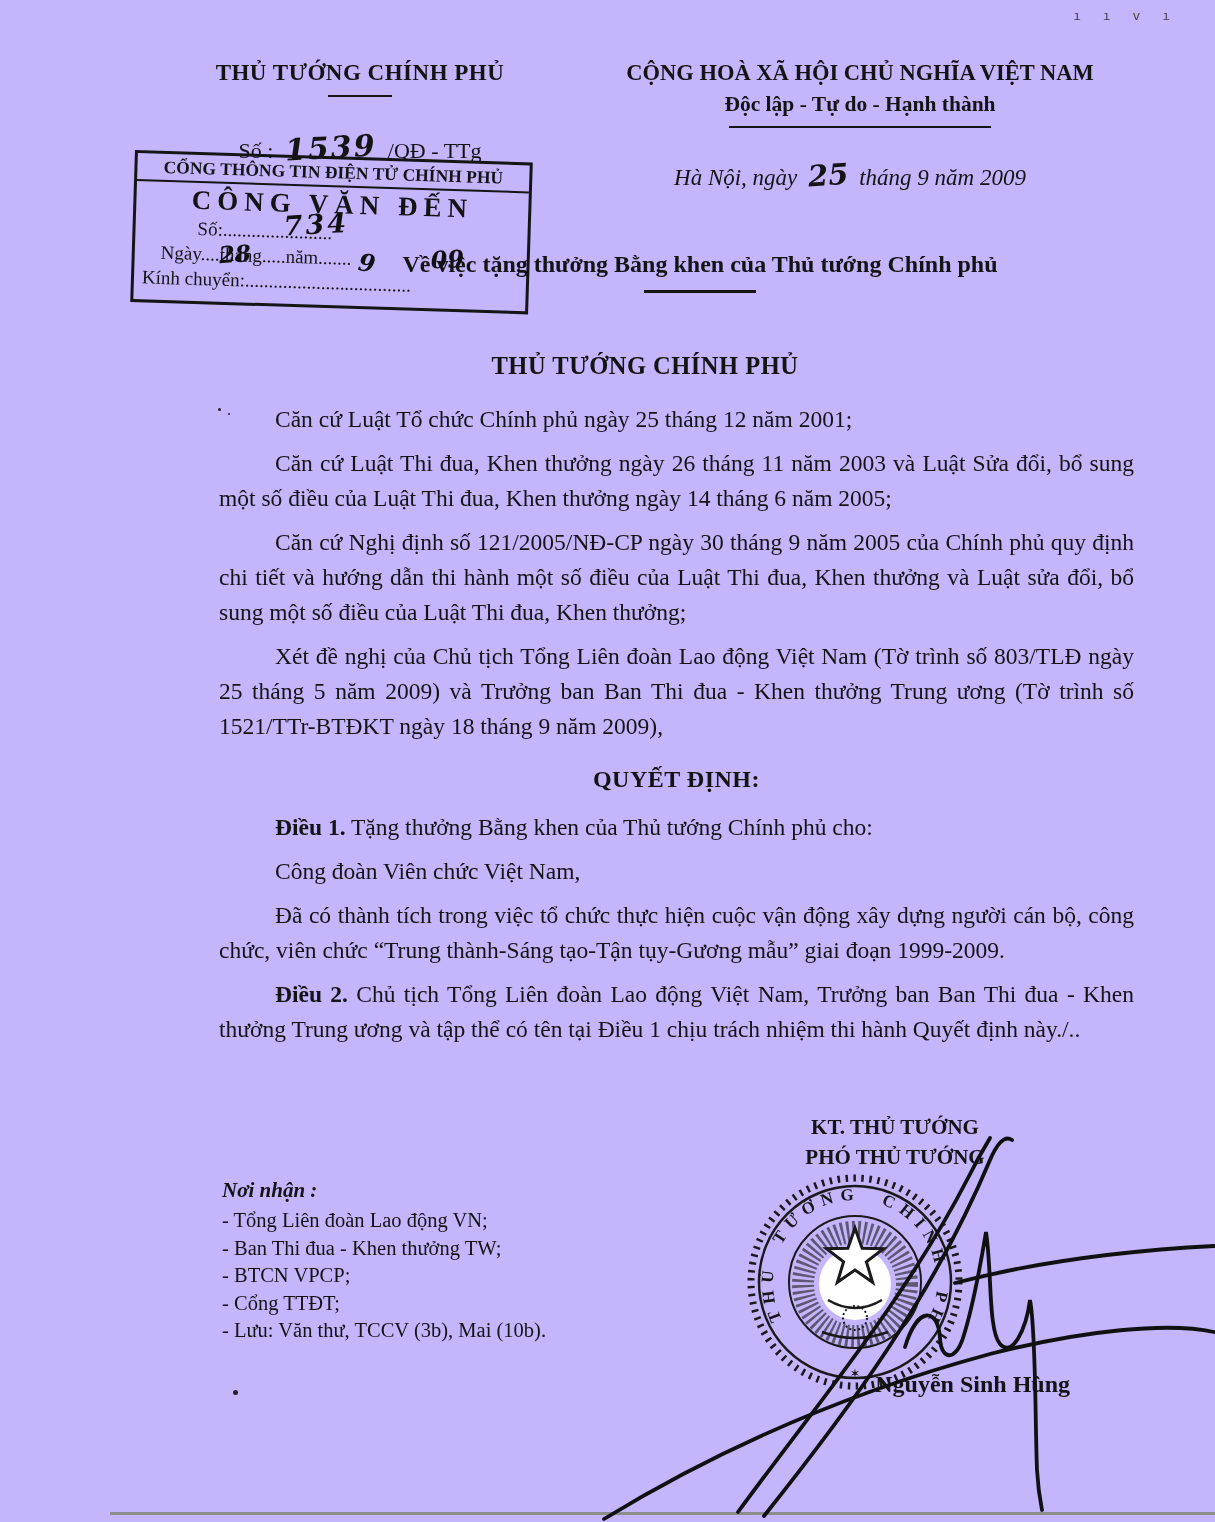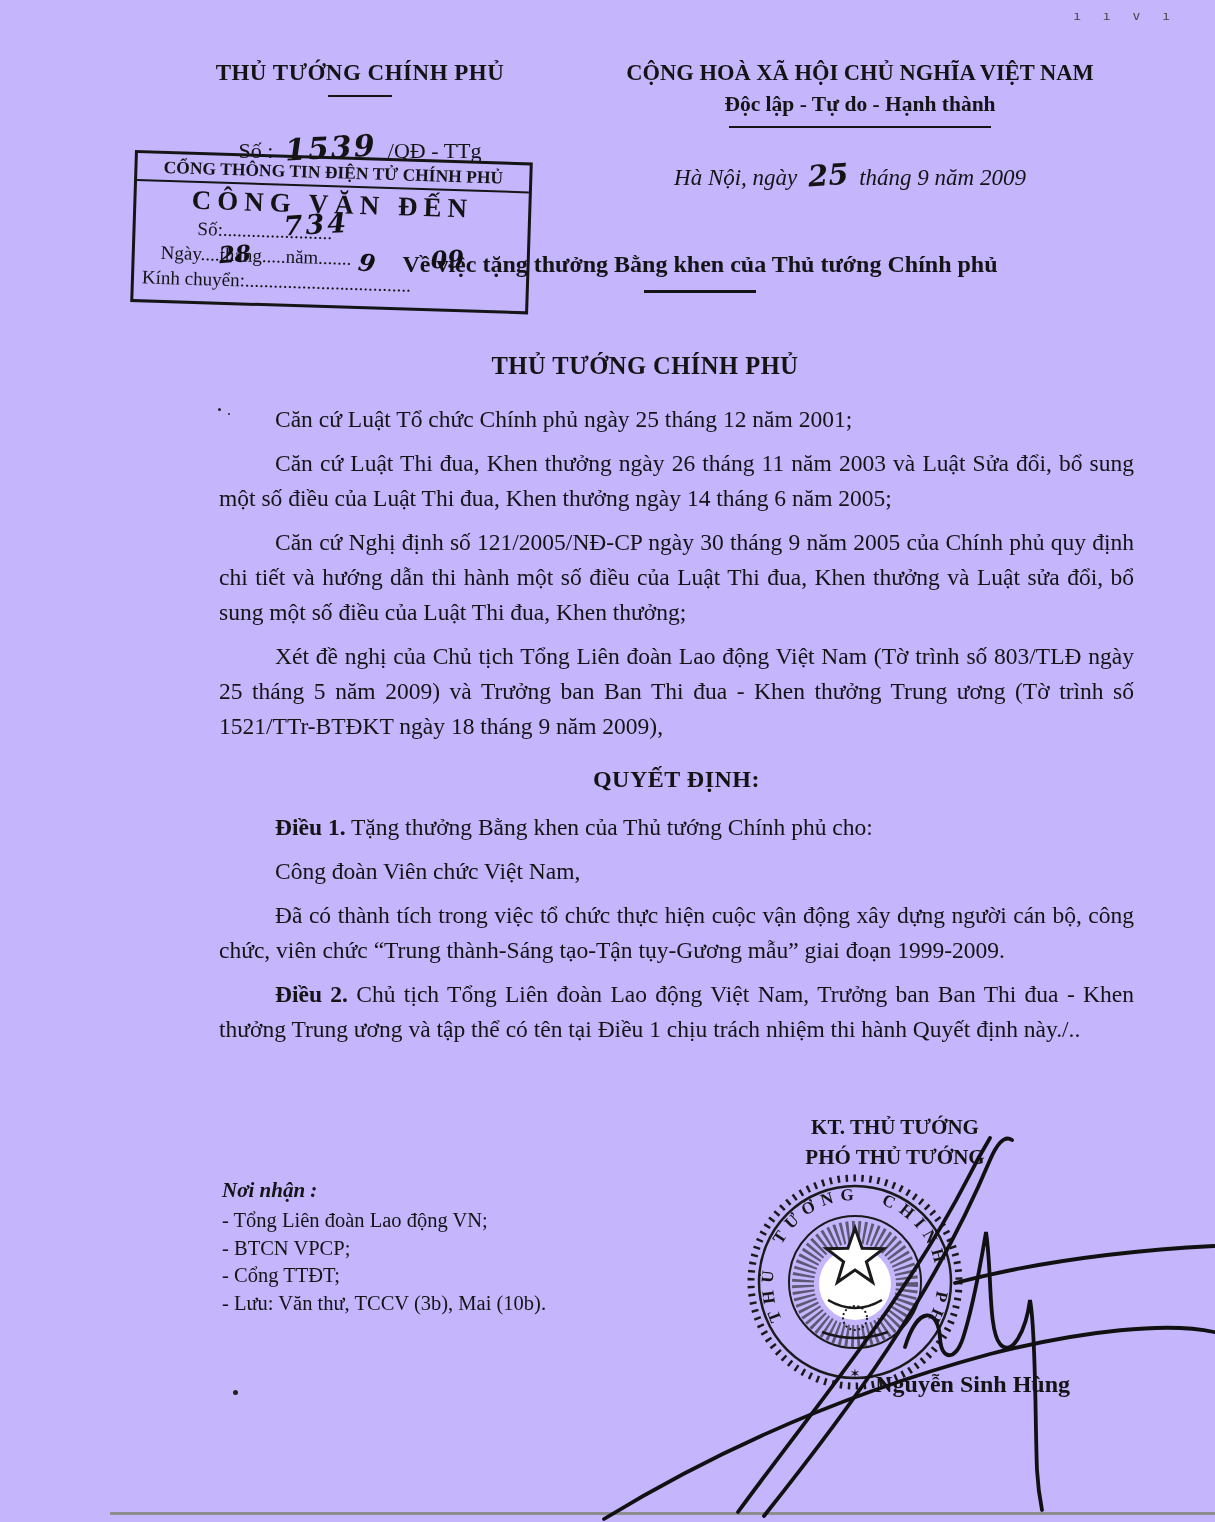--- a/index.html
+++ b/index.html
@@ -133,20 +133,21 @@
     <p class="decide">QUYẾT ĐỊNH:</p>
     <p><span class="b">Điều 1.</span><span> Tặng thưởng Bằng khen của Thủ tướng Chính phủ cho:</span></p>
     <p>Công đoàn Viên chức Việt Nam,</p>
     <p>Đã có thành tích trong việc tổ chức thực hiện cuộc vận động xây dựng người cán bộ, công chức, viên chức “Trung thành-Sáng tạo-Tận tụy-Gương mẫu” giai đoạn 1999-2009.</p>
     <p><span class="b">Điều 2.</span><span> Chủ tịch Tổng Liên đoàn Lao động Việt Nam, Trưởng ban Ban Thi đua - Khen thưởng Trung ương và tập thể có tên tại Điều 1 chịu trách nhiệm thi hành Quyết định này./..</span></p>
   </div>
 
   <div class="abs noi-nhan">
     <div class="nn-head">Nơi nhận :</div>
     <div class="nn-item">- Tổng Liên đoàn Lao động VN;</div>
+    <div class="nn-item">- Ban Thi đua - Khen thưởng TW;</div>
     <div class="nn-item">- BTCN VPCP;</div>
     <div class="nn-item">- Cổng TTĐT;</div>
     <div class="nn-item">- Lưu: Văn thư, TCCV (3b), Mai (10b).</div>
   </div>
 
   <div class="abs sig-head">
     <div>KT. THỦ TƯỚNG</div>
     <div>PHÓ THỦ TƯỚNG</div>
   </div>
 

